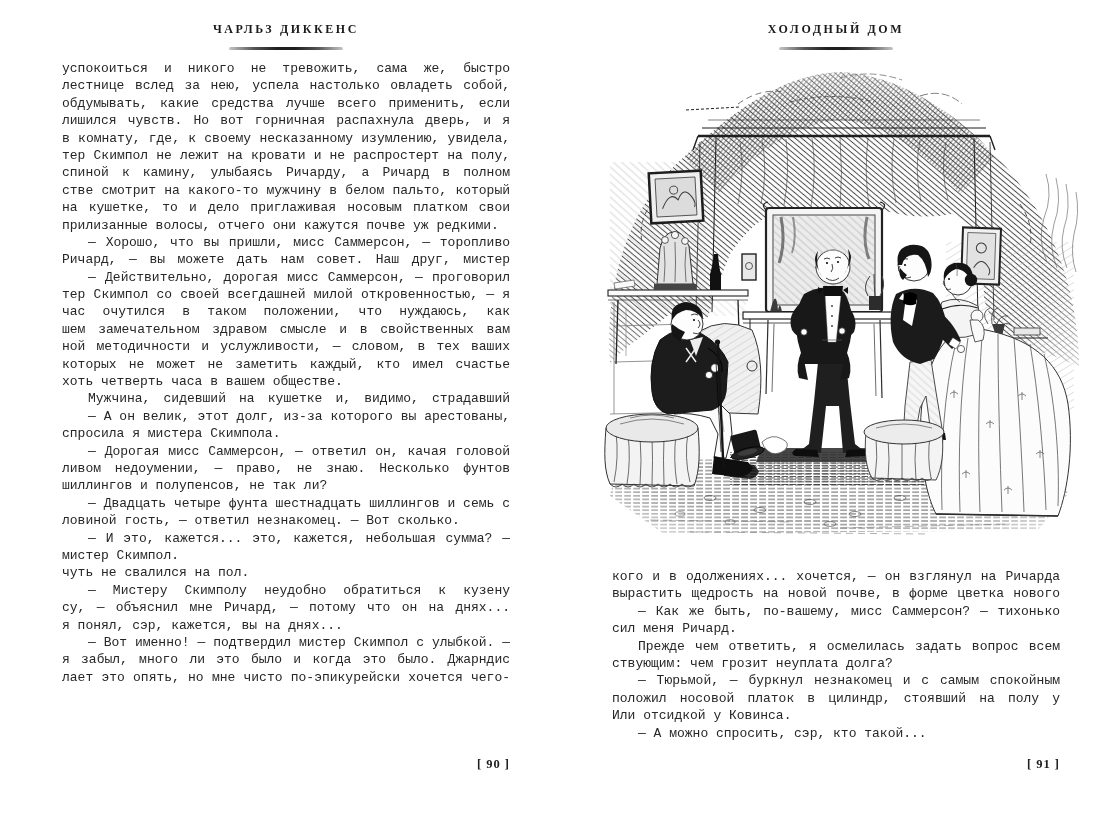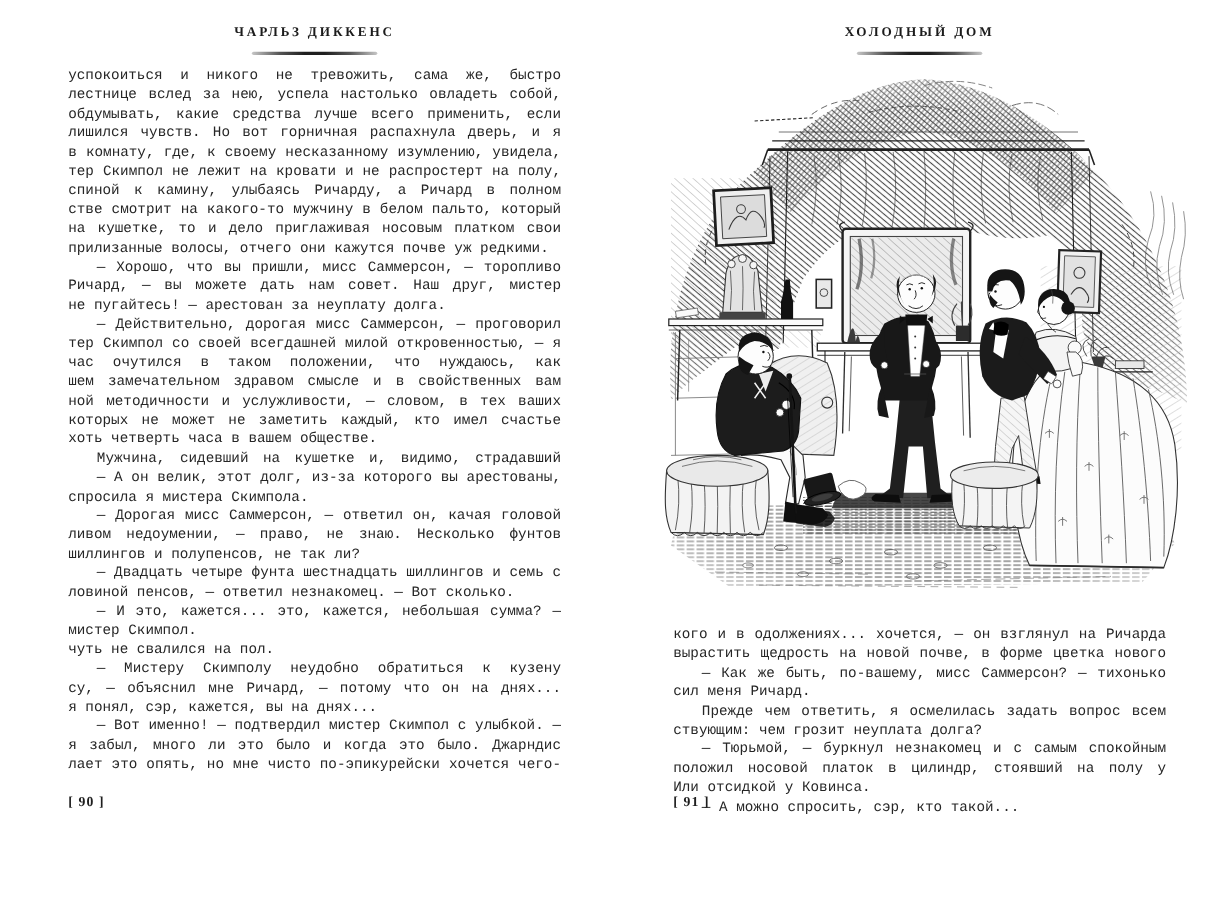--- a/index.html
+++ b/index.html
@@ -22,21 +22,21 @@
   .text-block{position:absolute;left:0;width:448px;font-family:Liberation Mono, monospace;}
   .tb-left{top:60px;}
   .tb-right{top:568px;}
   .tline{
     height:17.4px;line-height:17.4px;font-size:13px;
     text-align:justify;text-align-last:justify;overflow:hidden;color:#262626;
   }
   .tline.ind{text-indent:26px;}
   .tline.end{text-align-last:left;}
   .page-num{
-    position:absolute;top:722px;left:0;width:100%;text-align:left;
+    position:absolute;top:757px;left:0;width:100%;text-align:right;
     font-size:12.5px;font-weight:700;letter-spacing:1px;color:#1e1e1e;
   }
   .illus{position:absolute;top:62px;left:-22px;width:492px;height:500px;}
 </style>
 </head>
 <body>
 
 <div class="spread">
 
   <div class="page page-left">
@@ -48,36 +48,35 @@
         <div class="tline">обдумывать, какие средства лучше всего применить, если наш гость</div>
         <div class="tline">лишился чувств. Но вот горничная распахнула дверь, и я вошла</div>
         <div class="tline">в комнату, где, к своему несказанному изумлению, увидела, что мис-</div>
         <div class="tline">тер Скимпол не лежит на кровати и не распростерт на полу, но стоит</div>
         <div class="tline">спиной к камину, улыбаясь Ричарду, а Ричард в полном замешатель-</div>
         <div class="tline">стве смотрит на какого-то мужчину в белом пальто, который сидит</div>
         <div class="tline">на кушетке, то и дело приглаживая носовым платком свои редкие,</div>
         <div class="tline end">прилизанные волосы, отчего они кажутся почве уж редкими.</div>
         <div class="tline ind">— Хорошо, что вы пришли, мисс Саммерсон, — торопливо начал</div>
         <div class="tline">Ричард, — вы можете дать нам совет. Наш друг, мистер Скимпол, —</div>
-        <div class="tline end">не пугайтесь! — арестован за неуплату долга.</div>
         <div class="tline ind">— Действительно, дорогая мисс Саммерсон, — проговорил мис-</div>
         <div class="tline">тер Скимпол со своей всегдашней милой откровенностью, — я сей-</div>
         <div class="tline">час очутился в таком положении, что нуждаюсь, как никогда, в ва-</div>
         <div class="tline">шем замечательном здравом смысле и в свойственных вам спокой-</div>
         <div class="tline">ной методичности и услужливости, — словом, в тех ваших качествах,</div>
         <div class="tline">которых не может не заметить каждый, кто имел счастье провести</div>
         <div class="tline end">хоть четверть часа в вашем обществе.</div>
         <div class="tline ind">Мужчина, сидевший на кушетке и, видимо, страдавший насмор-</div>
         <div class="tline ind">— А он велик, этот долг, из-за которого вы арестованы, сэр? —</div>
         <div class="tline end">спросила я мистера Скимпола.</div>
         <div class="tline ind">— Дорогая мисс Саммерсон, — ответил он, качая головой в шут-</div>
         <div class="tline">ливом недоумении, — право, не знаю. Несколько фунтов сколько-то</div>
         <div class="tline end">шиллингов и полупенсов, не так ли?</div>
         <div class="tline ind">— Двадцать четыре фунта шестнадцать шиллингов и семь с по-</div>
-        <div class="tline end">ловиной пенсов, — ответил незнакомец. — Вот сколько.</div>
+        <div class="tline end">ловиной гость, — ответил незнакомец. — Вот сколько.</div>
         <div class="tline ind">— И это, кажется... это, кажется, небольшая сумма? — сказал</div>
         <div class="tline end">мистер Скимпол.</div>
         <div class="tline end">чуть не свалился на пол.</div>
         <div class="tline ind">— Мистеру Скимполу неудобно обратиться к кузену Джарнди-</div>
         <div class="tline">су, — объяснил мне Ричард, — потому что он на днях... насколько</div>
         <div class="tline end">я понял, сэр, кажется, вы на днях...</div>
         <div class="tline ind">— Вот именно! — подтвердил мистер Скимпол с улыбкой. — Но</div>
         <div class="tline">я забыл, много ли это было и когда это было. Джарндис охотно сде-</div>
         <div class="tline">лает это опять, но мне чисто по-эпикурейски хочется чего-то новень-</div>
       </div>

